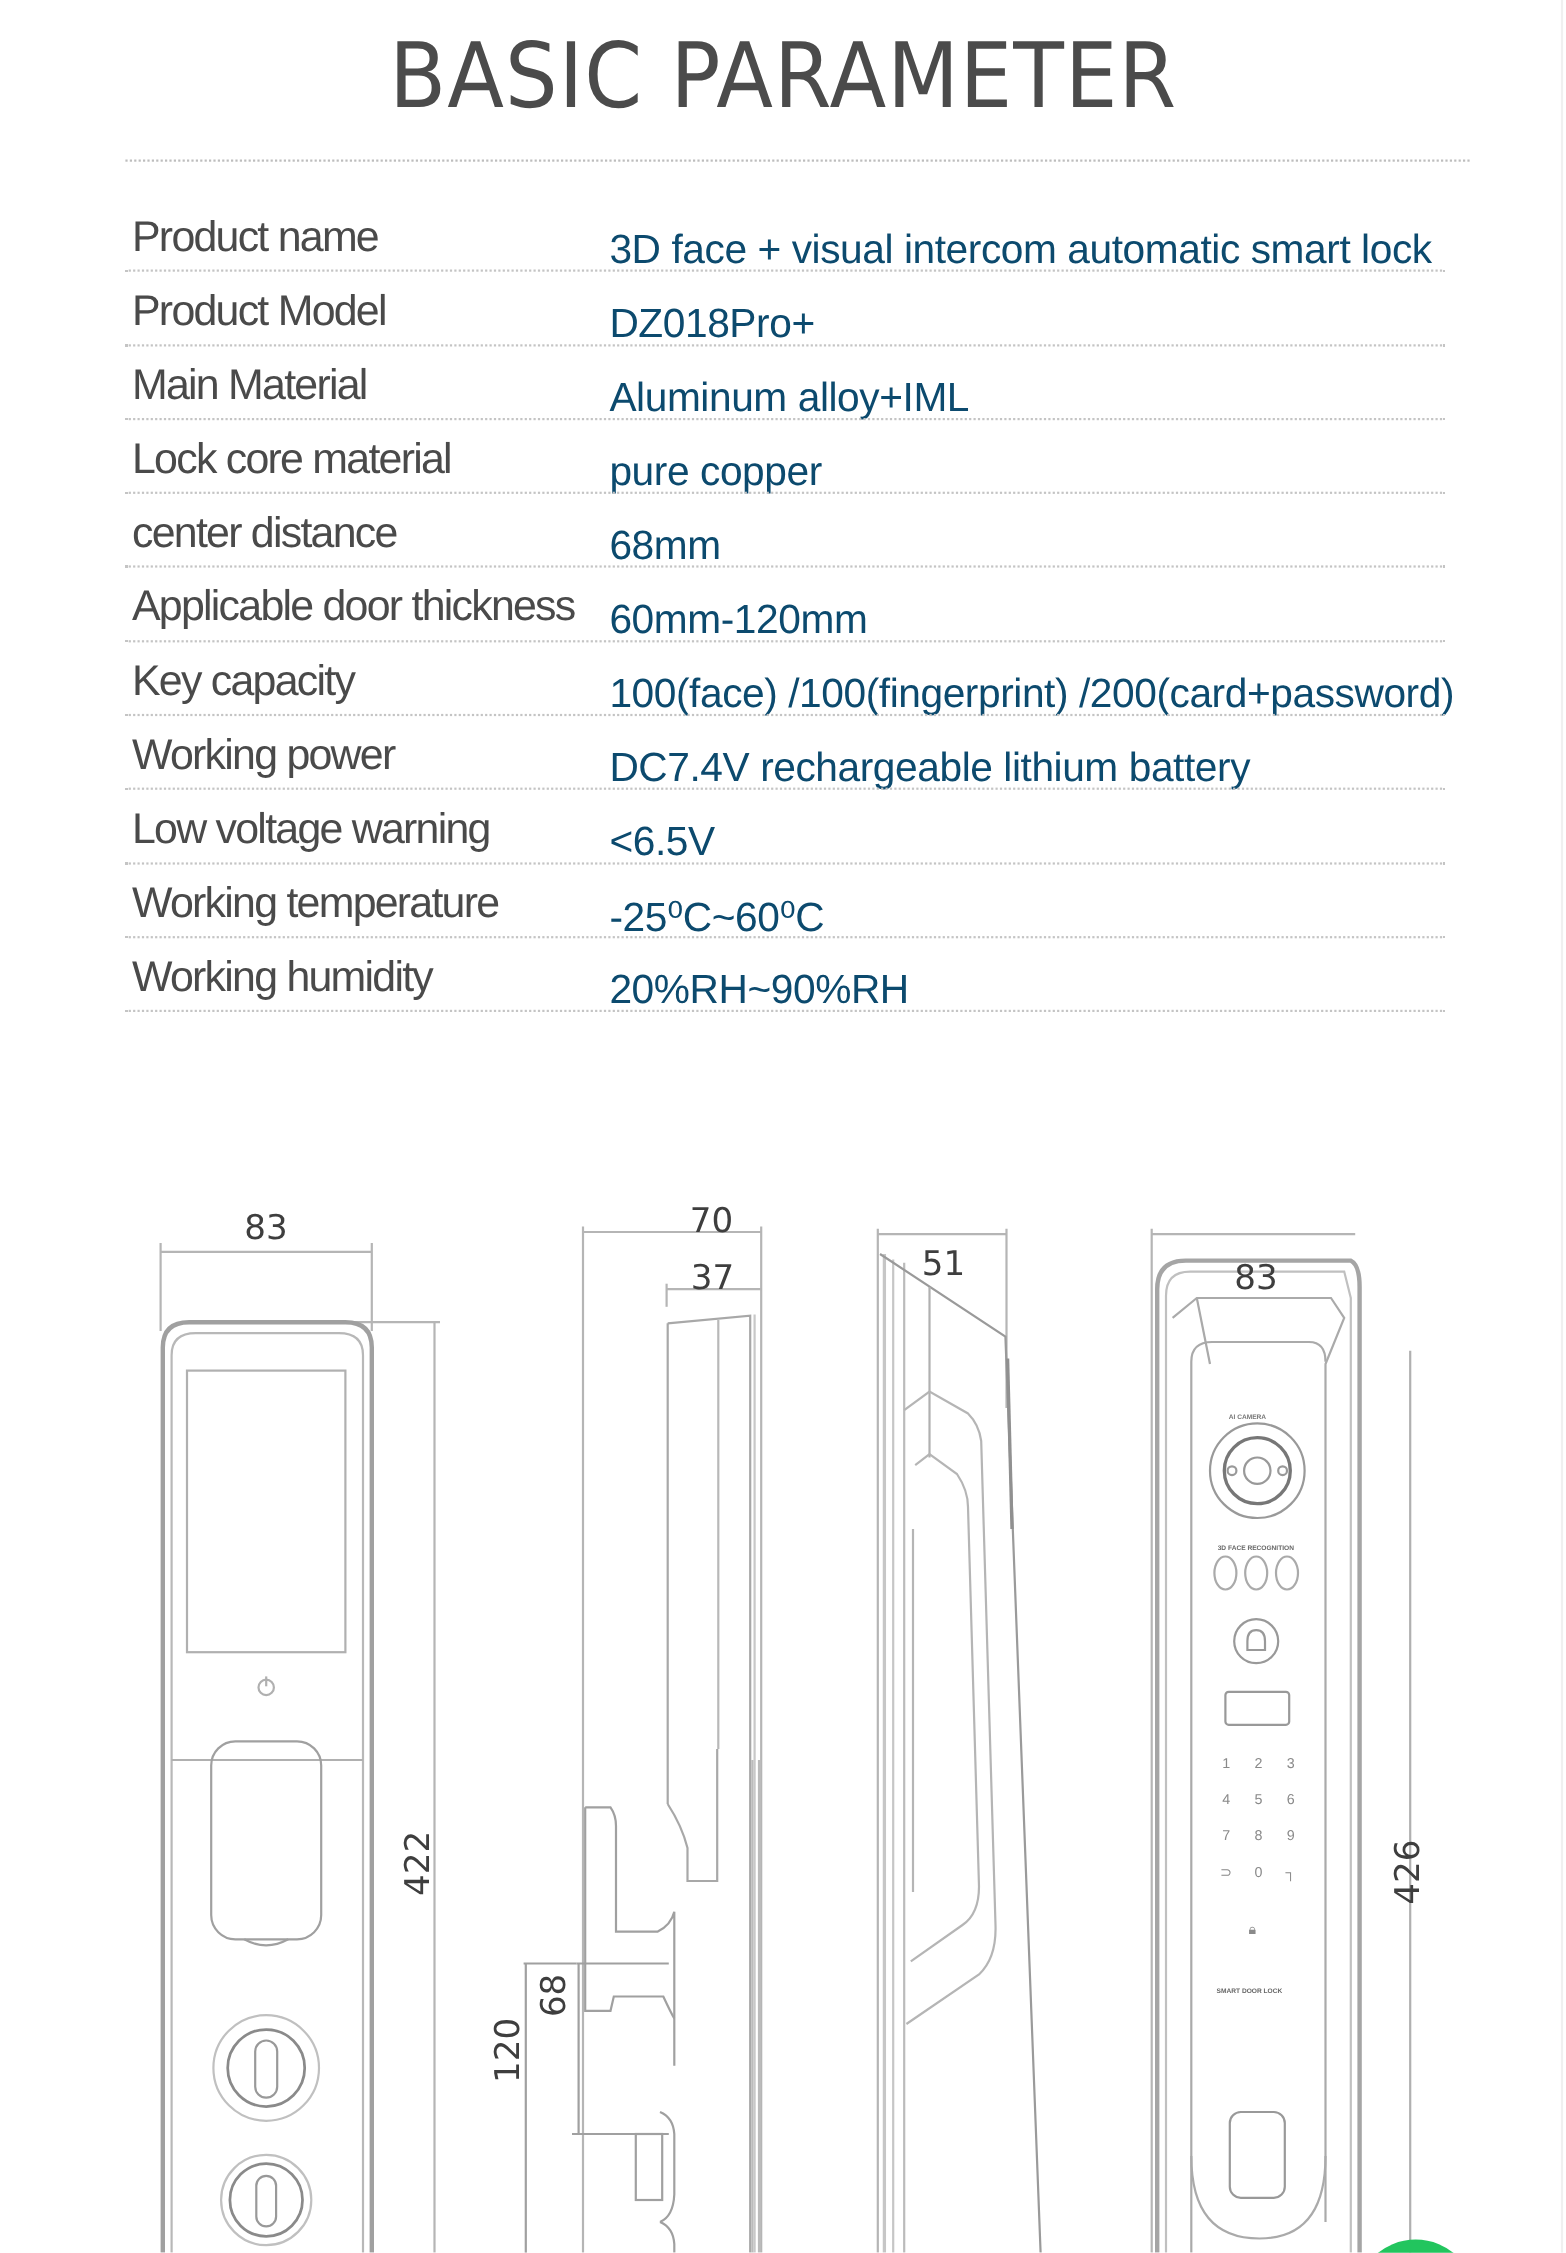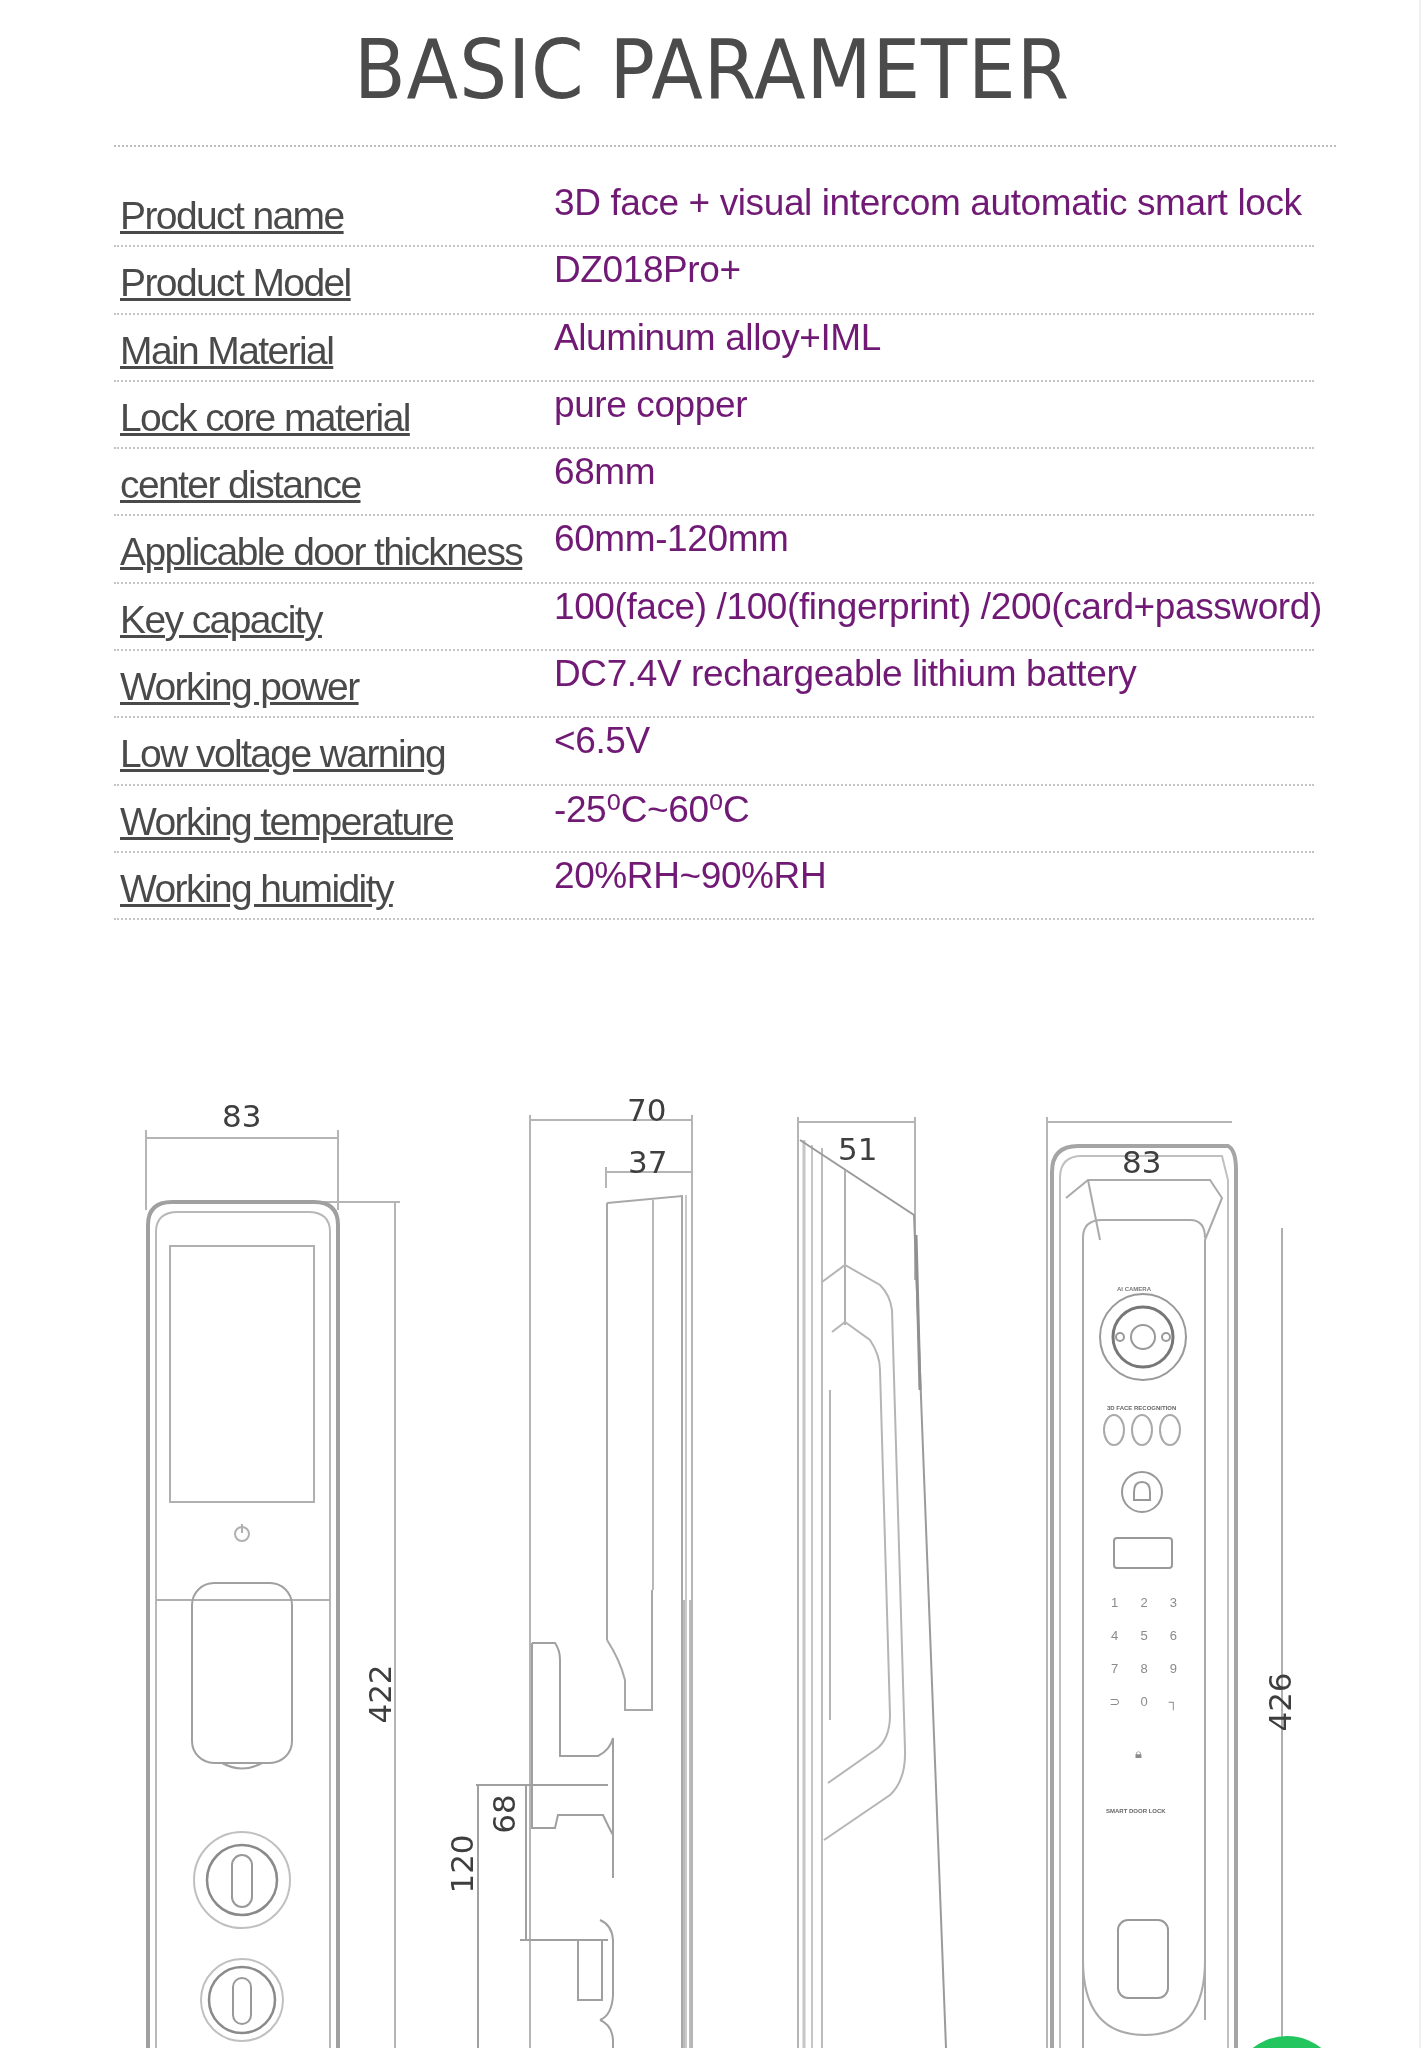--- a/index.html
+++ b/index.html
@@ -6,22 +6,22 @@
   body { width: 1424px; height: 2048px; position: relative; overflow: hidden;
          font-family: "Liberation Sans", "DejaVu Sans", sans-serif; color: #4a4a4a; }
   .title { position: absolute; left: 0; width: 1424px; top: 22px; text-align: center;
            font-family: "DejaVu Sans", sans-serif; font-size: 82px; letter-spacing: 1px;
            color: #4b4b4b; font-weight: normal; transform: scaleX(0.92); transform-origin: 712px 0; }
   .title-rule { position: absolute; left: 114px; width: 1222px; top: 145px; height: 0;
                 border-top: 2px dotted #bdbdbd; }
   .table { position: absolute; left: 114px; top: 180px; width: 1200px; }
   .row { position: relative; height: 67.3px; }
   .row .label { position: absolute; left: 6px; top: 14px; font-size: 39px; color: #4a4a4a;
-                letter-spacing: -1.6px; white-space: nowrap; text-decoration: underline; }
-  .row .value { position: absolute; left: 440px; top: 2px; font-size: 37px; color: #701a75;
+                letter-spacing: -1.6px; white-space: nowrap; }
+  .row .value { position: absolute; left: 440px; top: 26px; font-size: 37px; color: #0c4a6e;
                 letter-spacing: -0.4px; white-space: nowrap; }
   .row .rule { position: absolute; left: 0; right: 0; bottom: 0; width: 1200px;
                border-top: 2px dotted #c4c4c4; }
   .drawings { position: absolute; left: 0; top: 1060px; width: 1244px; height: 988px; }
   .dim { position: absolute; font-family: "DejaVu Sans", sans-serif; font-size: 31px; color: #3e3e3e; }
   .dim.v { transform: rotate(-90deg); transform-origin: center center; }
   svg { position: absolute; left: 0; top: 0; }
   .green-fab { position: absolute; left: 1232px; top: 2036px; width: 110px; height: 60px;
                border-radius: 55px 55px 0 0; background: #22c55e; }
   .right-edge { position: absolute; left: 1419px; top: 0; width: 2px; height: 2048px; background: #f0f0f0; }

